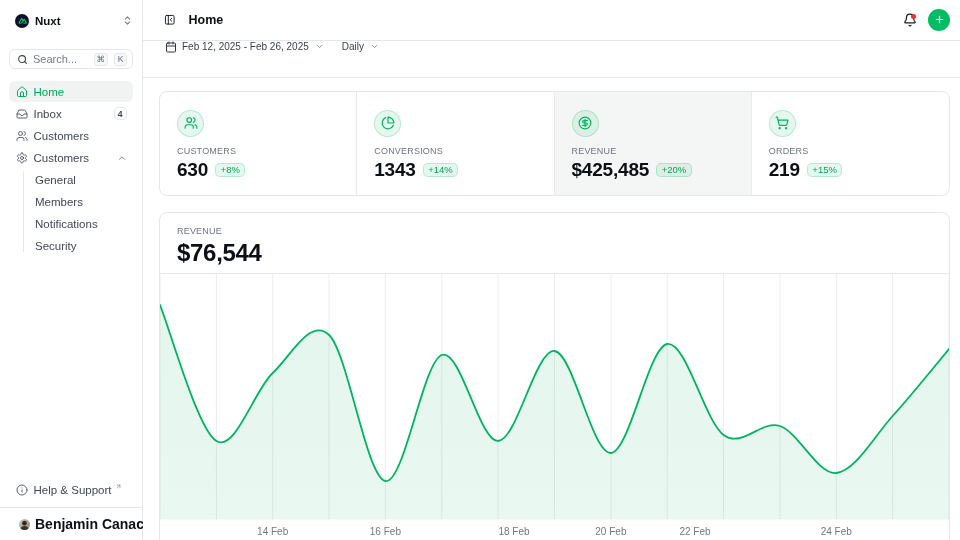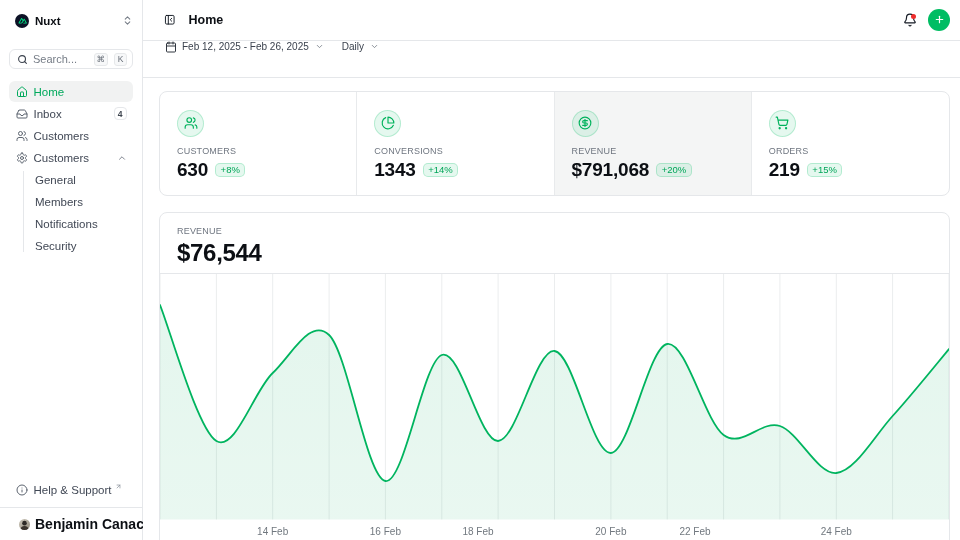--- a/index.html
+++ b/index.html
@@ -357,21 +357,21 @@
         <span class="icon">
             <svg viewBox="0 0 24 24" fill="none" stroke="currentColor" stroke-width="2" stroke-linecap="round" stroke-linejoin="round">
               <circle cx="12" cy="12" r="10"></circle>
               <path d="M16 8h-6a2 2 0 1 0 0 4h4a2 2 0 1 1 0 4H8"></path>
               <path d="M12 18V6"></path>
             </svg>
           </span>
       </div>
       <div class="stat-label">REVENUE</div>
       <div class="stat-row">
-        <span class="stat-value">$791,068</span>
+        <span class="stat-value">$425,485</span>
         <span class="delta-badge">+20%</span>
       </div>
     </div>
     <div class="stat-cell">
       <div class="stat-icon">
         <span class="icon">
             <svg viewBox="0 0 24 24" fill="none" stroke="currentColor" stroke-width="2" stroke-linecap="round" stroke-linejoin="round">
               <circle cx="8" cy="21" r="1"></circle>
               <circle cx="19" cy="21" r="1"></circle>
               <path d="M2.05 2.05h2l2.66 12.42a2 2 0 0 0 2 1.58h9.78a2 2 0 0 0 1.95-1.57l1.65-7.43H5.12"></path>
@@ -413,19 +413,19 @@
         <line x1="619.9" y1="0" x2="619.9" y2="245.5" stroke="#ebedee" stroke-width="1"></line>
         <line x1="676.3" y1="0" x2="676.3" y2="245.5" stroke="#ebedee" stroke-width="1"></line>
         <line x1="732.6" y1="0" x2="732.6" y2="245.5" stroke="#ebedee" stroke-width="1"></line>
         <line x1="789.0" y1="0" x2="789.0" y2="245.5" stroke="#ebedee" stroke-width="1"></line>
         <path d="M0.0,31.0C9.4,53.7 37.6,155.7 56.4,167.0C75.1,178.3 93.9,116.7 112.7,99.0C131.5,81.3 150.3,43.0 169.1,61.0C187.9,79.0 206.6,203.7 225.4,207.0C244.2,210.3 263.0,87.6 281.8,81.0C300.6,74.3 319.4,167.7 338.1,167.0C356.9,166.3 375.7,75.0 394.5,77.0C413.3,79.0 432.1,180.2 450.9,179.0C469.6,177.8 488.4,73.0 507.2,70.0C526.0,67.0 544.8,147.3 563.6,161.0C582.4,174.7 601.1,145.7 619.9,152.0C638.7,158.3 657.5,200.7 676.3,199.0C695.1,197.3 713.9,162.7 732.6,142.0C751.4,121.3 779.6,86.2 789.0,75.0L789,245.5L0,245.5Z" fill="url(#fillgrad)"></path>
         <path d="M0.0,31.0C9.4,53.7 37.6,155.7 56.4,167.0C75.1,178.3 93.9,116.7 112.7,99.0C131.5,81.3 150.3,43.0 169.1,61.0C187.9,79.0 206.6,203.7 225.4,207.0C244.2,210.3 263.0,87.6 281.8,81.0C300.6,74.3 319.4,167.7 338.1,167.0C356.9,166.3 375.7,75.0 394.5,77.0C413.3,79.0 432.1,180.2 450.9,179.0C469.6,177.8 488.4,73.0 507.2,70.0C526.0,67.0 544.8,147.3 563.6,161.0C582.4,174.7 601.1,145.7 619.9,152.0C638.7,158.3 657.5,200.7 676.3,199.0C695.1,197.3 713.9,162.7 732.6,142.0C751.4,121.3 779.6,86.2 789.0,75.0" fill="none" stroke="#00b45f" stroke-width="1.8" stroke-linecap="round" stroke-linejoin="round"></path>
       </svg>
     <div id="xlabels">
         <div class="x-label" style="left: 112.7px;">14 Feb</div>
         <div class="x-label" style="left: 225.4px;">16 Feb</div>
-        <div class="x-label" style="left: 318px;">18 Feb</div>
+        <div class="x-label" style="left: 354px;">18 Feb</div>
         <div class="x-label" style="left: 450.9px;">20 Feb</div>
         <div class="x-label" style="left: 535px;">22 Feb</div>
         <div class="x-label" style="left: 676.3px;">24 Feb</div>
       </div>
   </div>
 </div>
 
 </body></html>

